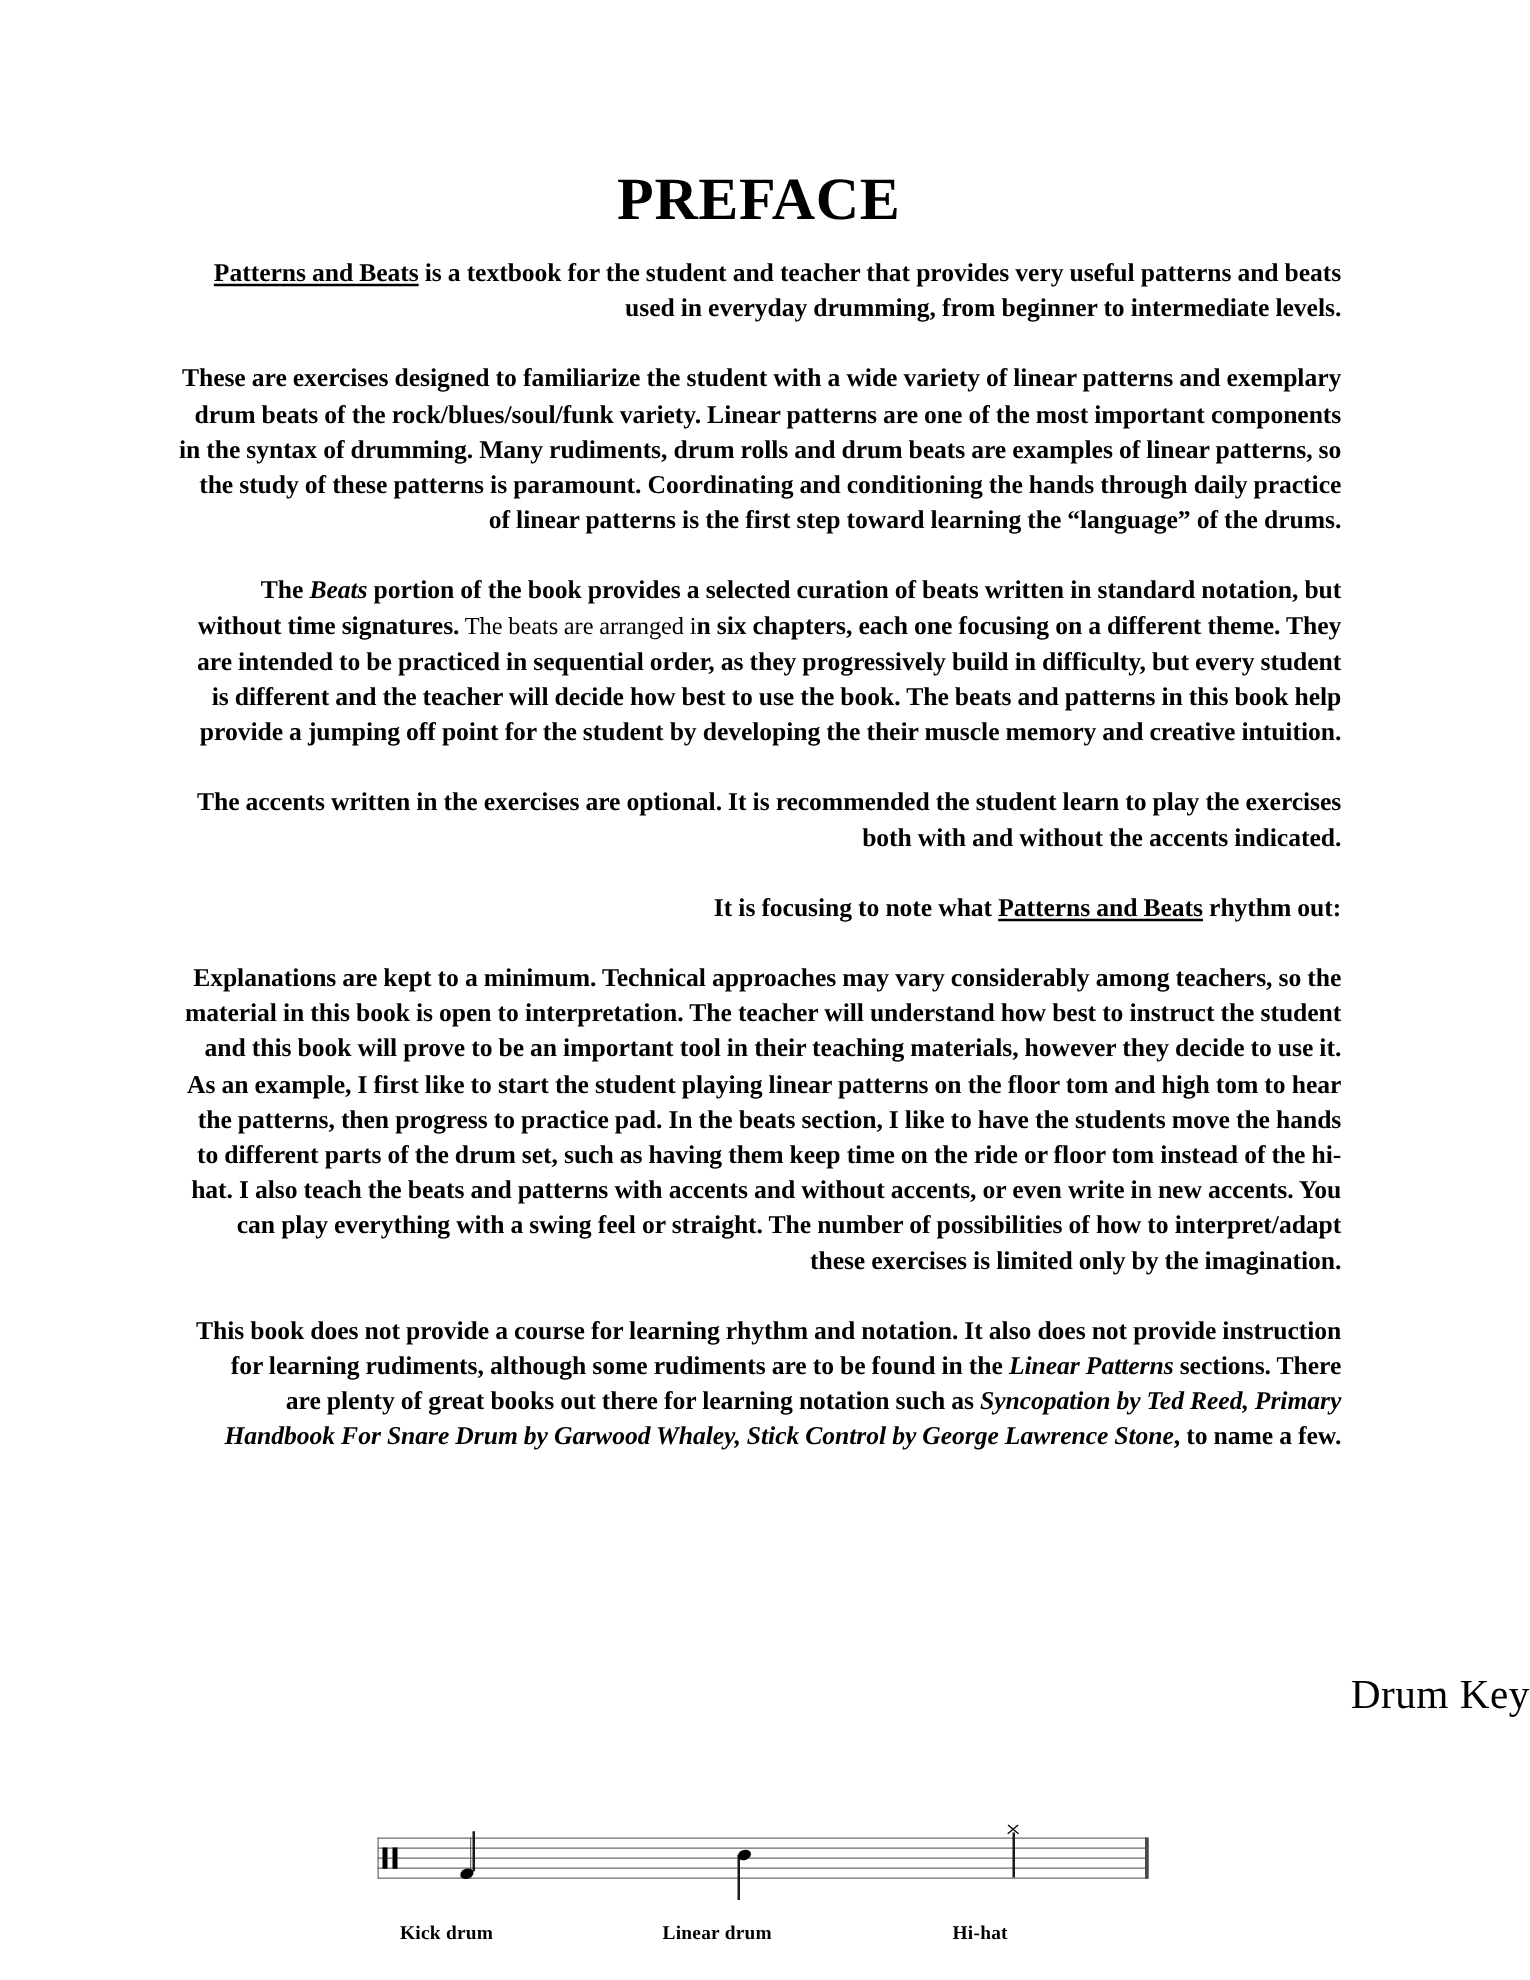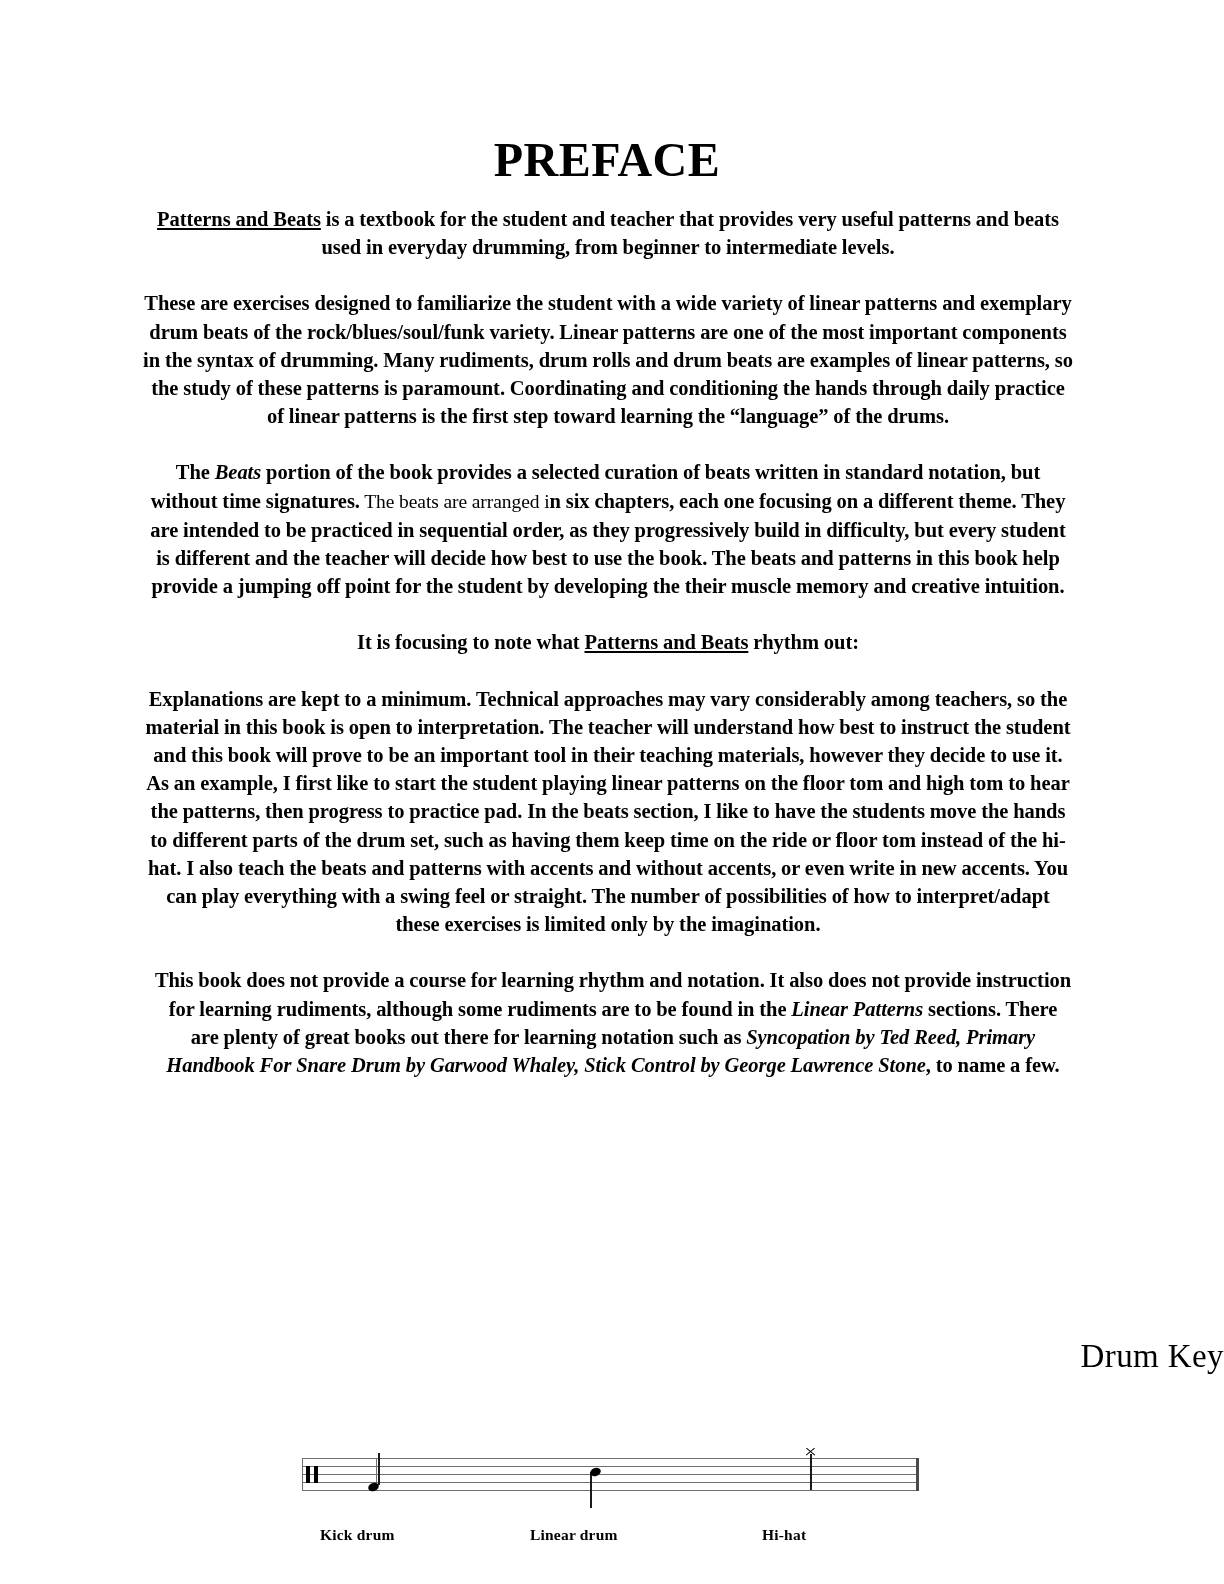--- a/index.html
+++ b/index.html
@@ -51,21 +51,21 @@
     top: 205px;
     left: 0;
     width: 930px;
   }
 
   p.para {
     font-size: 20.5px;
     font-weight: bold;
     line-height: 28.2px;
     margin: 0 0 28px 0;
-    text-align: center;
+    text-align: right;
     letter-spacing: -0.05px;
     word-spacing: -0.2px;
   }
 
   p.para:last-child { margin-bottom: 0; margin-left: 10px; }
 
   .u {
     text-decoration: underline;
     text-underline-offset: 2px;
   }
@@ -84,21 +84,21 @@
     font-size: 33px;
     font-weight: normal;
     letter-spacing: 0.4px;
     margin: 0;
     line-height: 1.1;
   }
 
   .staff-wrap {
     position: absolute;
     left: 302px;
-    top: 84px;
+    top: 96px;
     width: 620px;
     height: 110px;
   }
 
   .staff {
     position: absolute;
     left: 0;
     top: 36px;
     width: 616px;
     height: 32px;
@@ -231,20 +231,23 @@
       </p>
 
       <p class="para">
         <span>These are exercises designed to familiarize the student with a wide variety of linear patterns and exemplary drum beats of the rock/blues/soul/funk variety. Linear patterns are one of the most important components in the syntax of drumming. Many rudiments, drum rolls and drum beats are examples of linear patterns, so the study of these patterns is paramount. Coordinating and conditioning the hands through daily practice of linear patterns is the first step toward learning the “language” of the drums.</span>
       </p>
 
       <p class="para">
         <span>The </span><span class="it">Beats</span><span> portion of the book provides a selected curation of beats written in standard notation, but without time signatures.</span><span class="reg"> The beats are arranged i</span><span>n six chapters, each one focusing on a different theme. They are intended to be practiced in sequential order, as they progressively build in difficulty, but every student is different and the teacher will decide how best to use the book. The beats and patterns in this book help provide a jumping off point for the student by developing the their muscle memory and creative intuition.</span>
       </p>
 
+      <p class="para">
+        <span>The accents written in the exercises are optional. It is recommended the student learn to play the exercises both with and without the accents indicated.</span>
+      </p>
 
       <p class="para">
         <span>It is focusing to note what </span><span class="u">Patterns and Beats</span><span> rhythm out:</span>
       </p>
 
       <p class="para">
         <span>Explanations are kept to a minimum. Technical approaches may vary considerably among teachers, so the material in this book is open to interpretation. The teacher will understand how best to instruct the student and this book will prove to be an important tool in their teaching materials, however they decide to use it. As an example, I first like to start the student playing linear patterns on the floor tom and high tom to hear the patterns, then progress to practice pad. In the beats section, I like to have the students move the hands to different parts of the drum set, such as having them keep time on the ride or floor tom instead of the hi-hat. I also teach the beats and patterns with accents and without accents, or even write in new accents. You can play everything with a swing feel or straight. The number of possibilities of how to interpret/adapt these exercises is limited only by the imagination.</span>
       </p>
 
       <p class="para">

